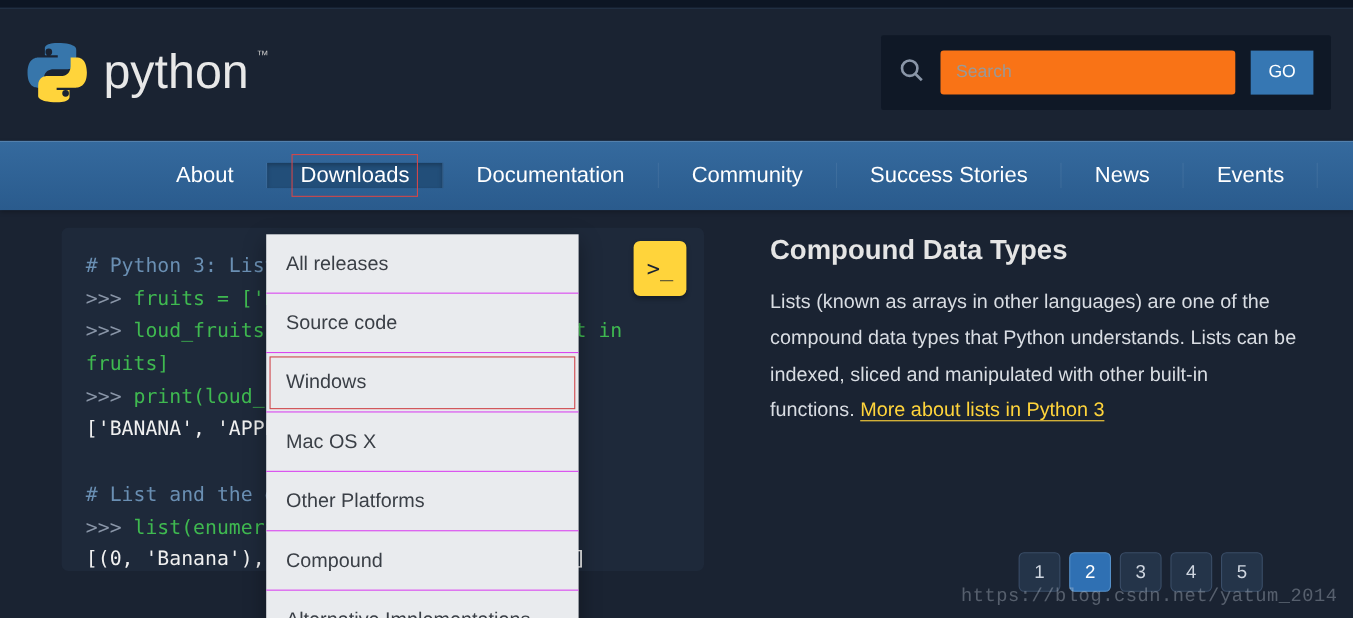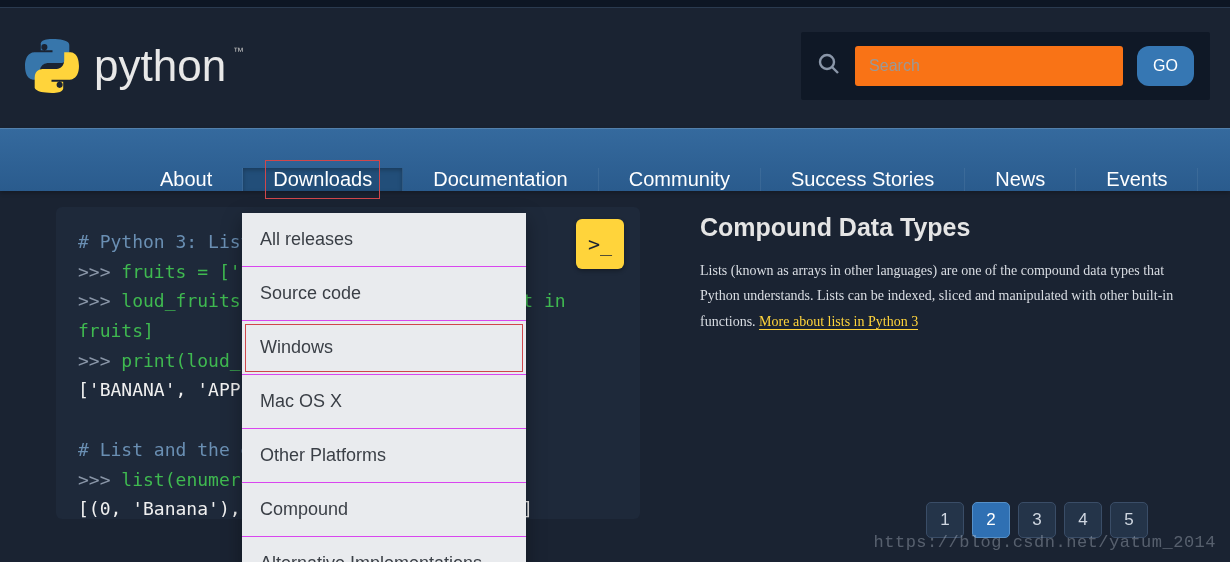--- a/index.html
+++ b/index.html
@@ -53,30 +53,30 @@
     font-size: 16px;
     color: #333;
     background: #f97316;
   }
   .search-input::placeholder { color: #999; }
   .go-btn {
     height: 40px;
     padding: 0 16px;
     background: #3677b3;
     border: none;
-    border-radius: 12px;
+    border-radius: 0;
     color: #fff;
     font-size: 16px;
     cursor: pointer;
   }
   .nav {
     display: flex;
     background: linear-gradient(to bottom, #356a9e 0%, #2a5b8d 100%);
     height: 63px;
-    align-items: flex-end;
+    align-items: center;
     padding-left: 130px;
     box-shadow: inset 0 1px 0 rgba(255,255,255,0.15), 0 2px 4px rgba(0,0,0,0.25);
     position: relative;
     z-index: 5;
   }
   .nav-item {
     display: flex;
     align-items: center;
     padding: 0 30px;
     color: #fff;
@@ -150,23 +150,22 @@
     padding-top: 6px;
   }
   .info-title {
     color: #e5e5e5;
     font-size: 25px;
     font-weight: 700;
     margin-bottom: 16px;
   }
   .info-body {
     color: #d9dde3;
-    font-size: 14px;
+    font-size: 18px;
     line-height: 1.82;
-    font-family: Liberation Serif, serif;
   }
   .info-link {
     color: #ffd43b;
     text-decoration: none;
     border-bottom: 1px solid #ffd43b;
     cursor: pointer;
   }
   .pager {
     position: absolute;
     right: 82px;

